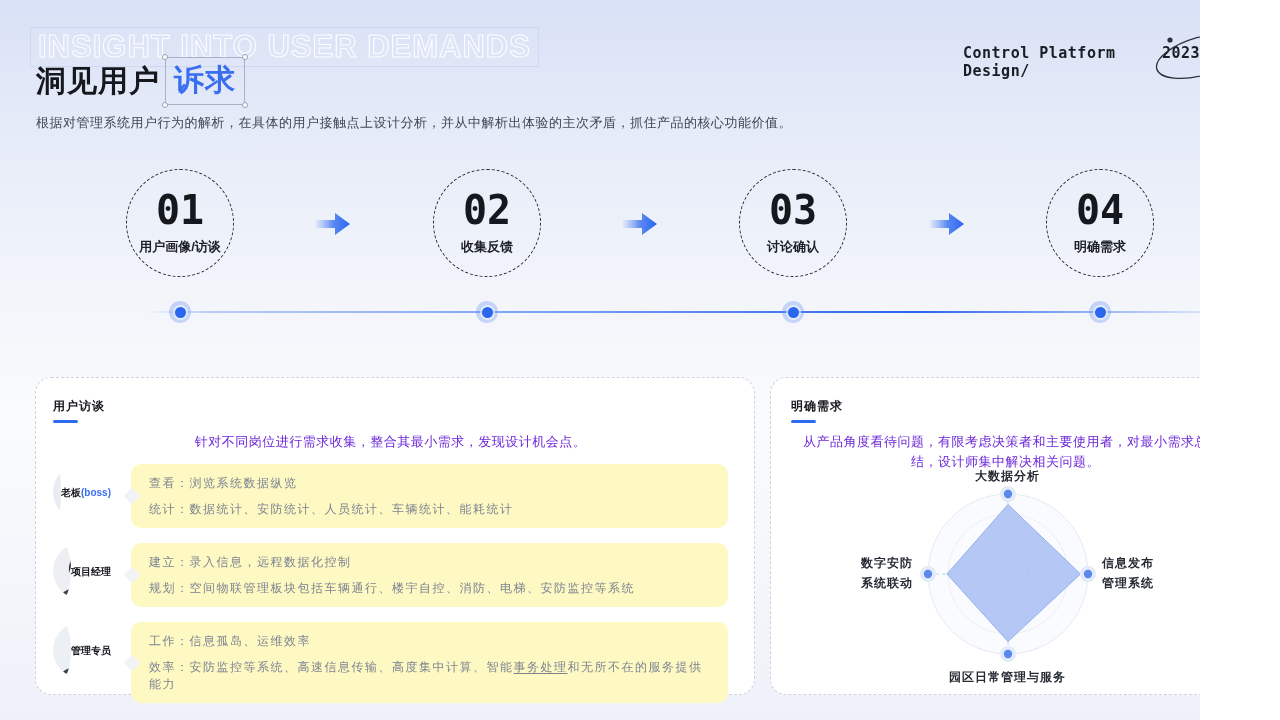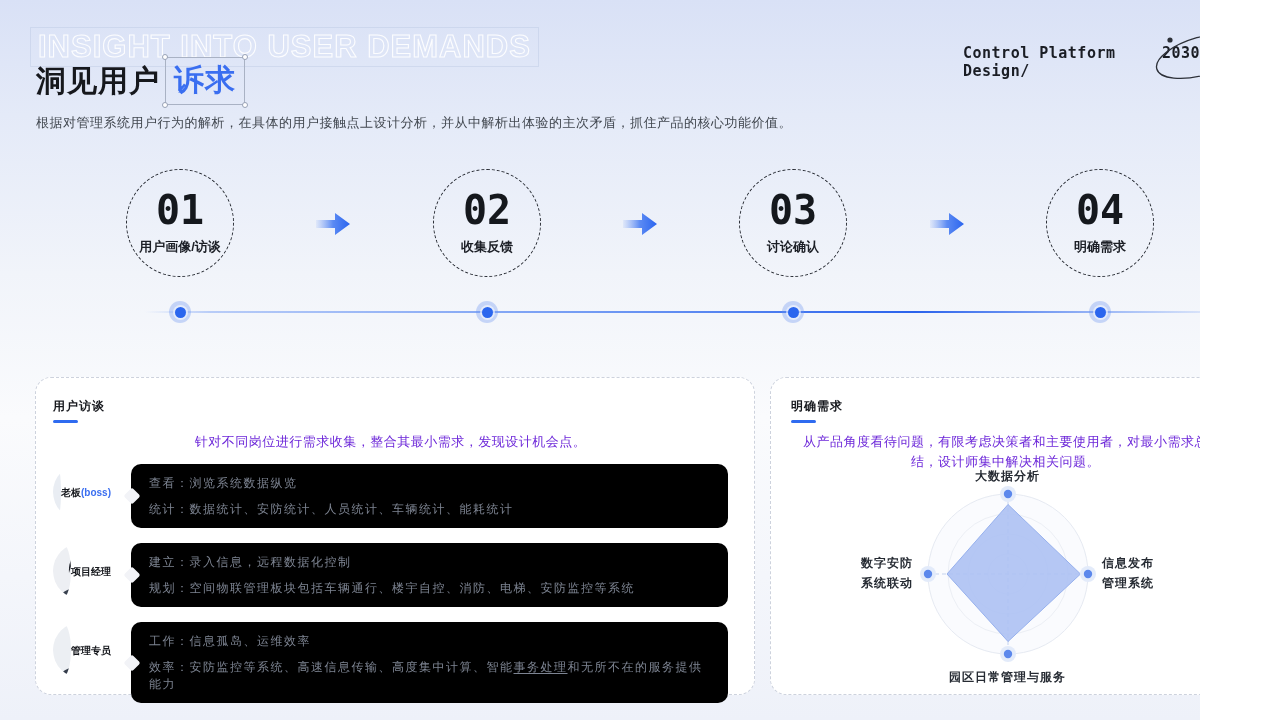--- a/index.html
+++ b/index.html
@@ -53,21 +53,21 @@
   .card-title-bar{ width:25px; height:3px; margin-top:5px; border-radius:2px; background:#2f6bf0; }
   .card-desc{ margin-top:9px; font-size:13px; color:#6d28d9; letter-spacing:0.5px; line-height:1.55;text-align:center; }
 
   
   .person-rows{ margin-top:12px; }
   .person-row{ display:flex; align-items:flex-start; margin-bottom:15px; }
   .avatar-wrap{ width:58px; display:flex; flex-direction:row; align-items:center; flex:none; }
   .avatar{ width:56px; height:56px; border-radius:50%; overflow:hidden; }
   .role{ margin-top:2px; font-size:10px; font-weight:700; color:#16181d; white-space:nowrap; }
   .role-suffix{ color:#3a6ef0; }
-  .bubble{ position:relative; flex:1; margin-left:20px; background:#000000; border-radius:10px;
+  .bubble{ position:relative; flex:1; margin-left:20px; background:#fef9c3; border-radius:10px;
     padding:11px 18px 10px; font-size:12px; color:#7d8492; letter-spacing:1.5px; }
   .bubble::before{ content:''; position:absolute; left:-5px; top:50%; width:12px; height:12px;
     background:#f2f3f7; border-radius:2px; transform:translateY(-50%) rotate(45deg); }
   .bubble-line1{ margin-bottom:9px; }
   .u-text{ text-decoration:underline; text-underline-offset:2px; }
 
   
   .radar-svg{ position:absolute; left:0; top:0; }
   .radar-label{ position:absolute; font-size:12px; font-weight:700; color:#262b33;
     letter-spacing:1px; line-height:1.7; }
@@ -96,21 +96,21 @@
 
   <div class="brand">
     <span>Control Platform Design/</span>
     <span class="brand-year">
       <svg class="orbit-svg" width="112" height="64" viewBox="0 0 112 64">
         <ellipse cx="56" cy="30" rx="47" ry="19" fill="none" stroke="#2c3038" stroke-width="1.3" transform="rotate(-16 56 30)"></ellipse>
         <circle cx="24" cy="14" r="2.6" fill="#2c3038"></circle>
         <circle cx="76" cy="51" r="1.6" fill="#2c3038"></circle>
         <path d="M90 42 l2.4 6 6 2.4 -6 2.4 -2.4 6 -2.4 -6 -6 -2.4 6 -2.4 z" fill="#16181d"></path>
       </svg>
-      <span>2030</span>
+      <span>2023</span>
     </span>
   </div>
 
   <div class="step" style="left:126px">
     <div class="step-number">01</div>
     <div class="step-label">用户画像/访谈</div>
   </div>
   <div class="step" style="left:433px">
     <div class="step-number">02</div>
     <div class="step-label">收集反馈</div>

